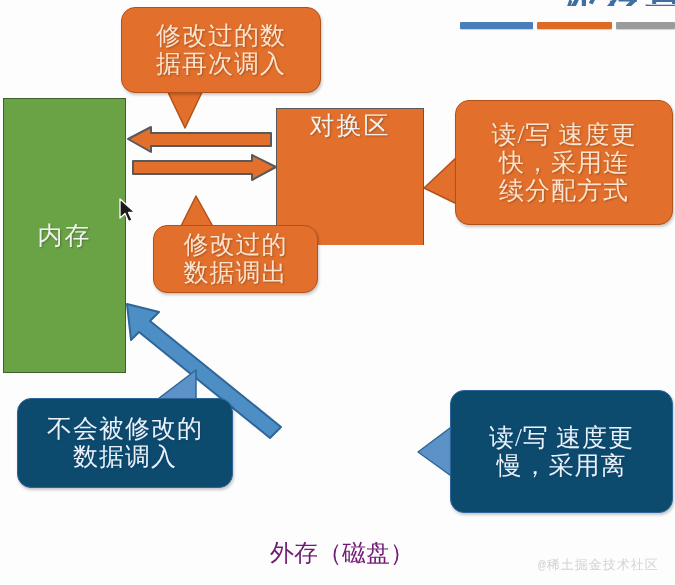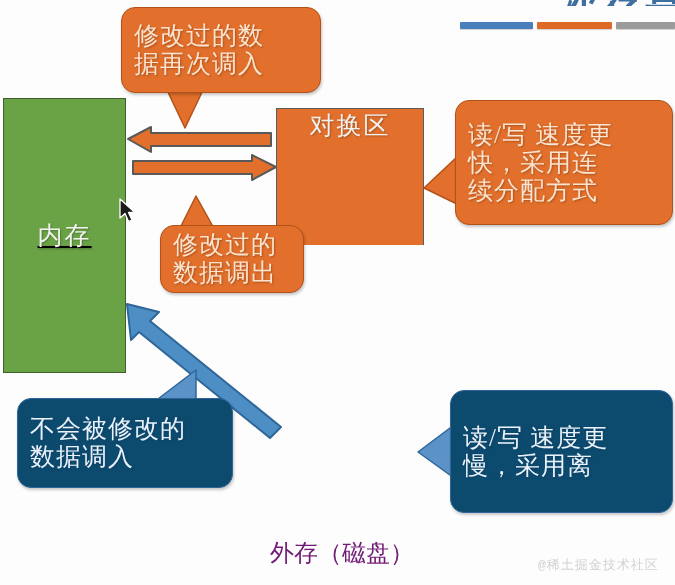--- a/index.html
+++ b/index.html
@@ -57,21 +57,20 @@
     color: #f2f2f2;
     letter-spacing: 2px;
     text-shadow: 1px 1px 2px rgba(0,0,0,.28);
     font-family: "Liberation Serif", "DejaVu Serif", serif;
   }
   #mem-rect {
     left: 3px; top: 98px;
     width: 123px; height: 275px;
     background: #6aa345;
     border: 1px solid #3f5f2c;
-    text-decoration: underline;
   }
   #swap-rect {
     left: 276px; top: 108px;
     width: 148px; height: 137px;
     background: #e2702c;
     border: 1px solid #5a5a5a;
     border-bottom: none;
     align-items: flex-start;
   }
   #file-rect {
@@ -106,20 +105,21 @@
   
   .callout {
     position: absolute;
     box-sizing: border-box;
     border-radius: 14px;
     display: flex;
     flex-direction: column;
     justify-content: center;
     padding: 6px 12px;
     box-shadow: 1px 2px 3px rgba(0,0,0,.22);
+    text-align: center;
   }
   .callout .line {
     font-size: 25px;
     line-height: 1.12;
     letter-spacing: 1px;
     white-space: nowrap;
     font-family: "Liberation Serif", "DejaVu Serif", serif;
   }
   .callout.orange {
     background: #e2702c;
@@ -132,21 +132,21 @@
   .callout.blue {
     background: #0c4a6e;
     border: 1px solid #2f6699;
   }
   .callout.blue .line {
     color: #e9f1f9;
     text-shadow: 1px 1px 2px rgba(20,60,100,.45);
   }
 
   #callout-reload  { left: 121px; top: 7px;   width: 200px; height: 86px; }
-  #callout-swapout { left: 160px; top: 225px; width: 144px; height: 68px; }
+  #callout-swapout { left: 153px; top: 225px; width: 165px; height: 68px; }
   #callout-fast    { left: 455px; top: 100px; width: 218px; height: 125px; }
   #callout-clean   { left: 17px;  top: 398px; width: 216px; height: 90px; }
   #callout-slow    { left: 450px; top: 390px; width: 223px; height: 123px; }
 
   
   #cursor {
     position: absolute;
     left: 119px; top: 198px;
     width: 18px; height: 26px;
   }

